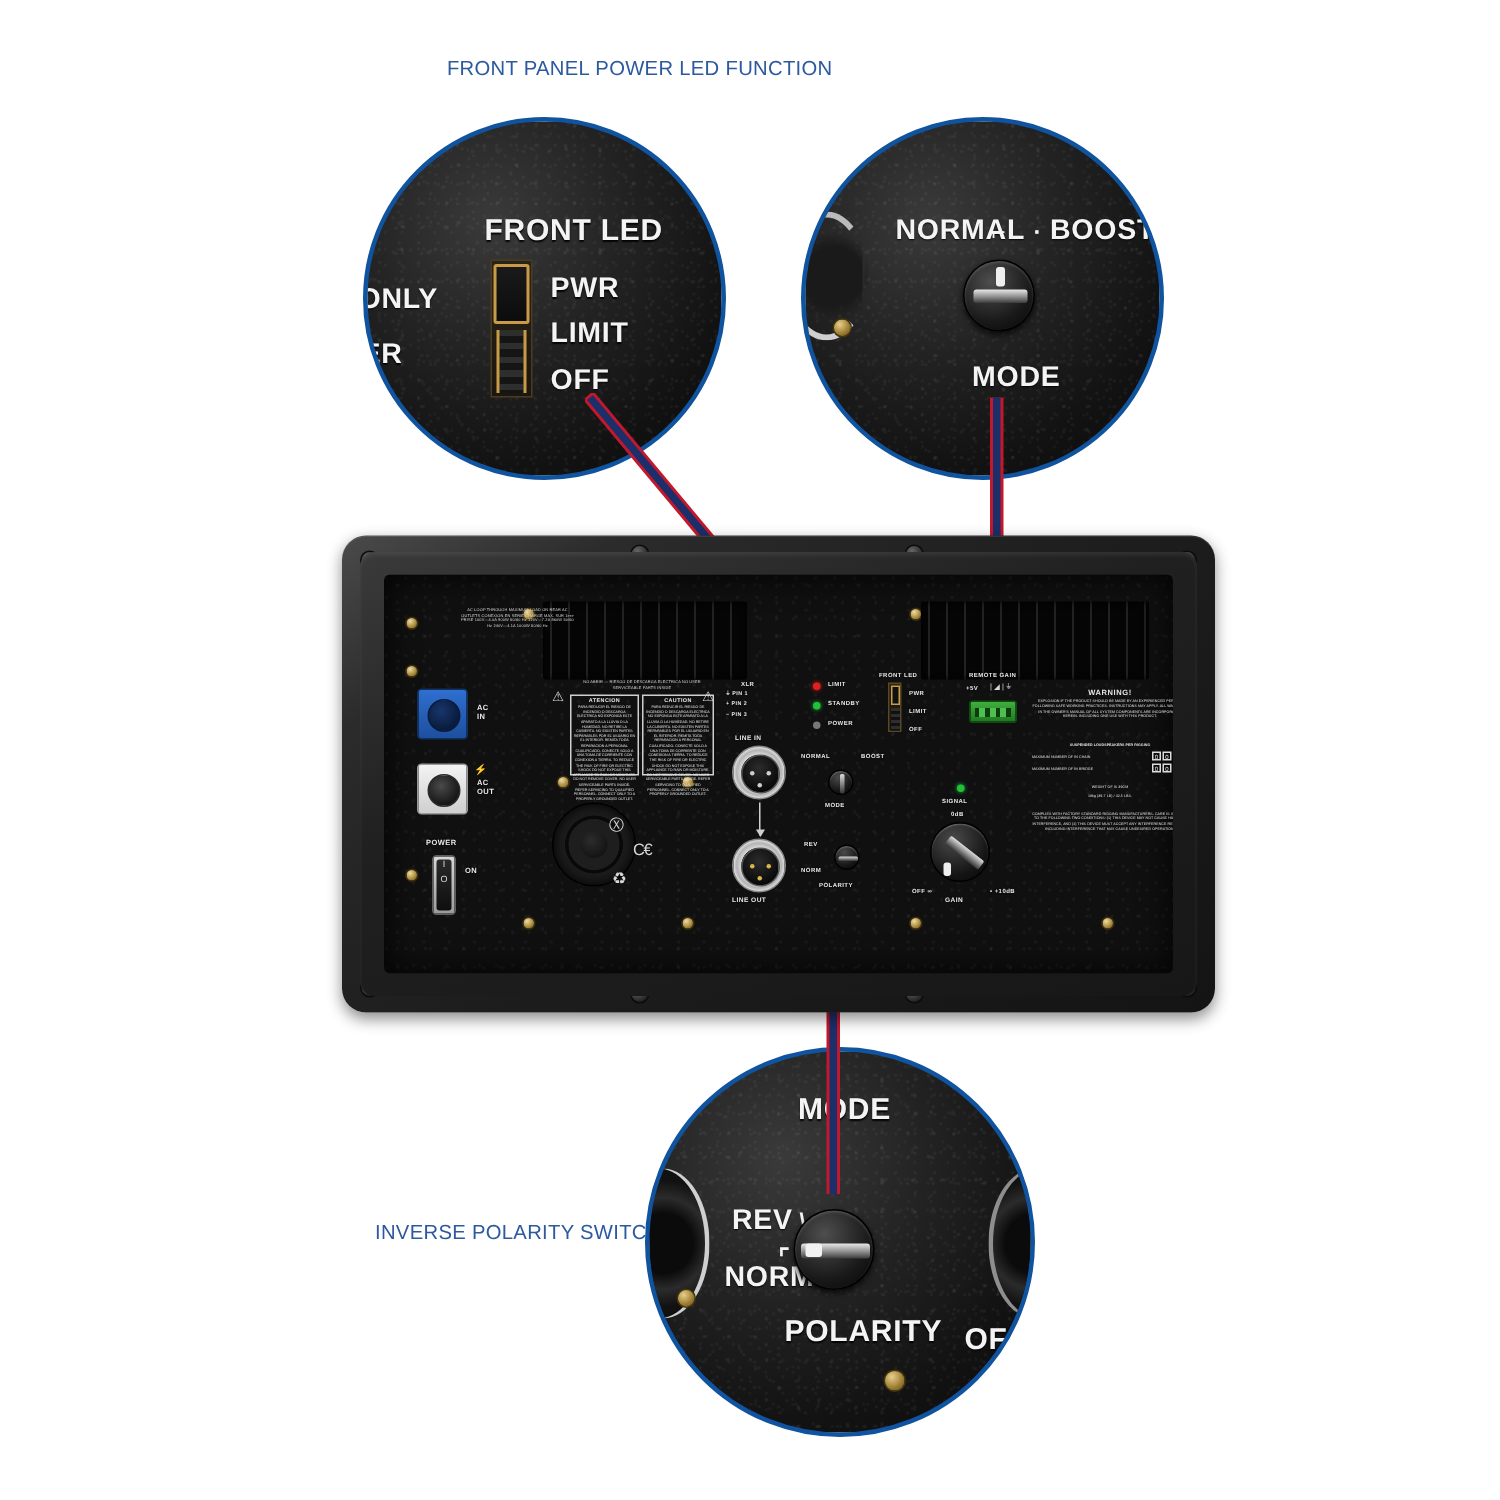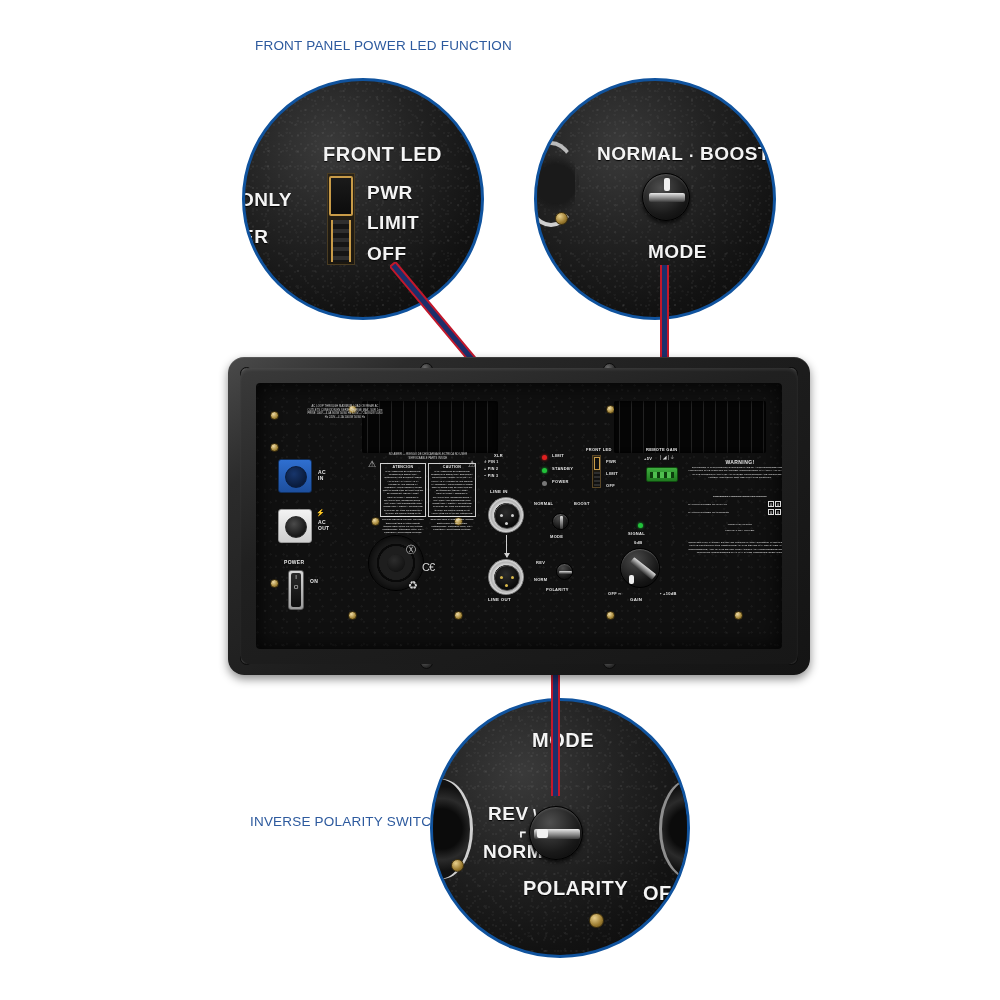--- a/index.html
+++ b/index.html
@@ -19,21 +19,21 @@
   
   .callout-title {
     position: absolute;
     color: #2d5a9e;
     font-size: 13.5px;
     letter-spacing: .2px;
     line-height: 1.22;
     font-weight: 400;
     white-space: pre-line;
   }
-  #title-front-led { left: 255px; top: 38px; width: 300px; }
+  #title-front-led { left: 255px; top: 38px; width: 300px; text-align: right; }
   #title-lfeq      { left: 565px; top: 28px; width: 230px; }
   #title-polarity  { left: 250px; top: 814px; width: 230px; }
 
   
   .bubble {
     position: absolute;
     border-radius: 50%;
     border: 3px solid #10539e;
     overflow: hidden;
     background:

